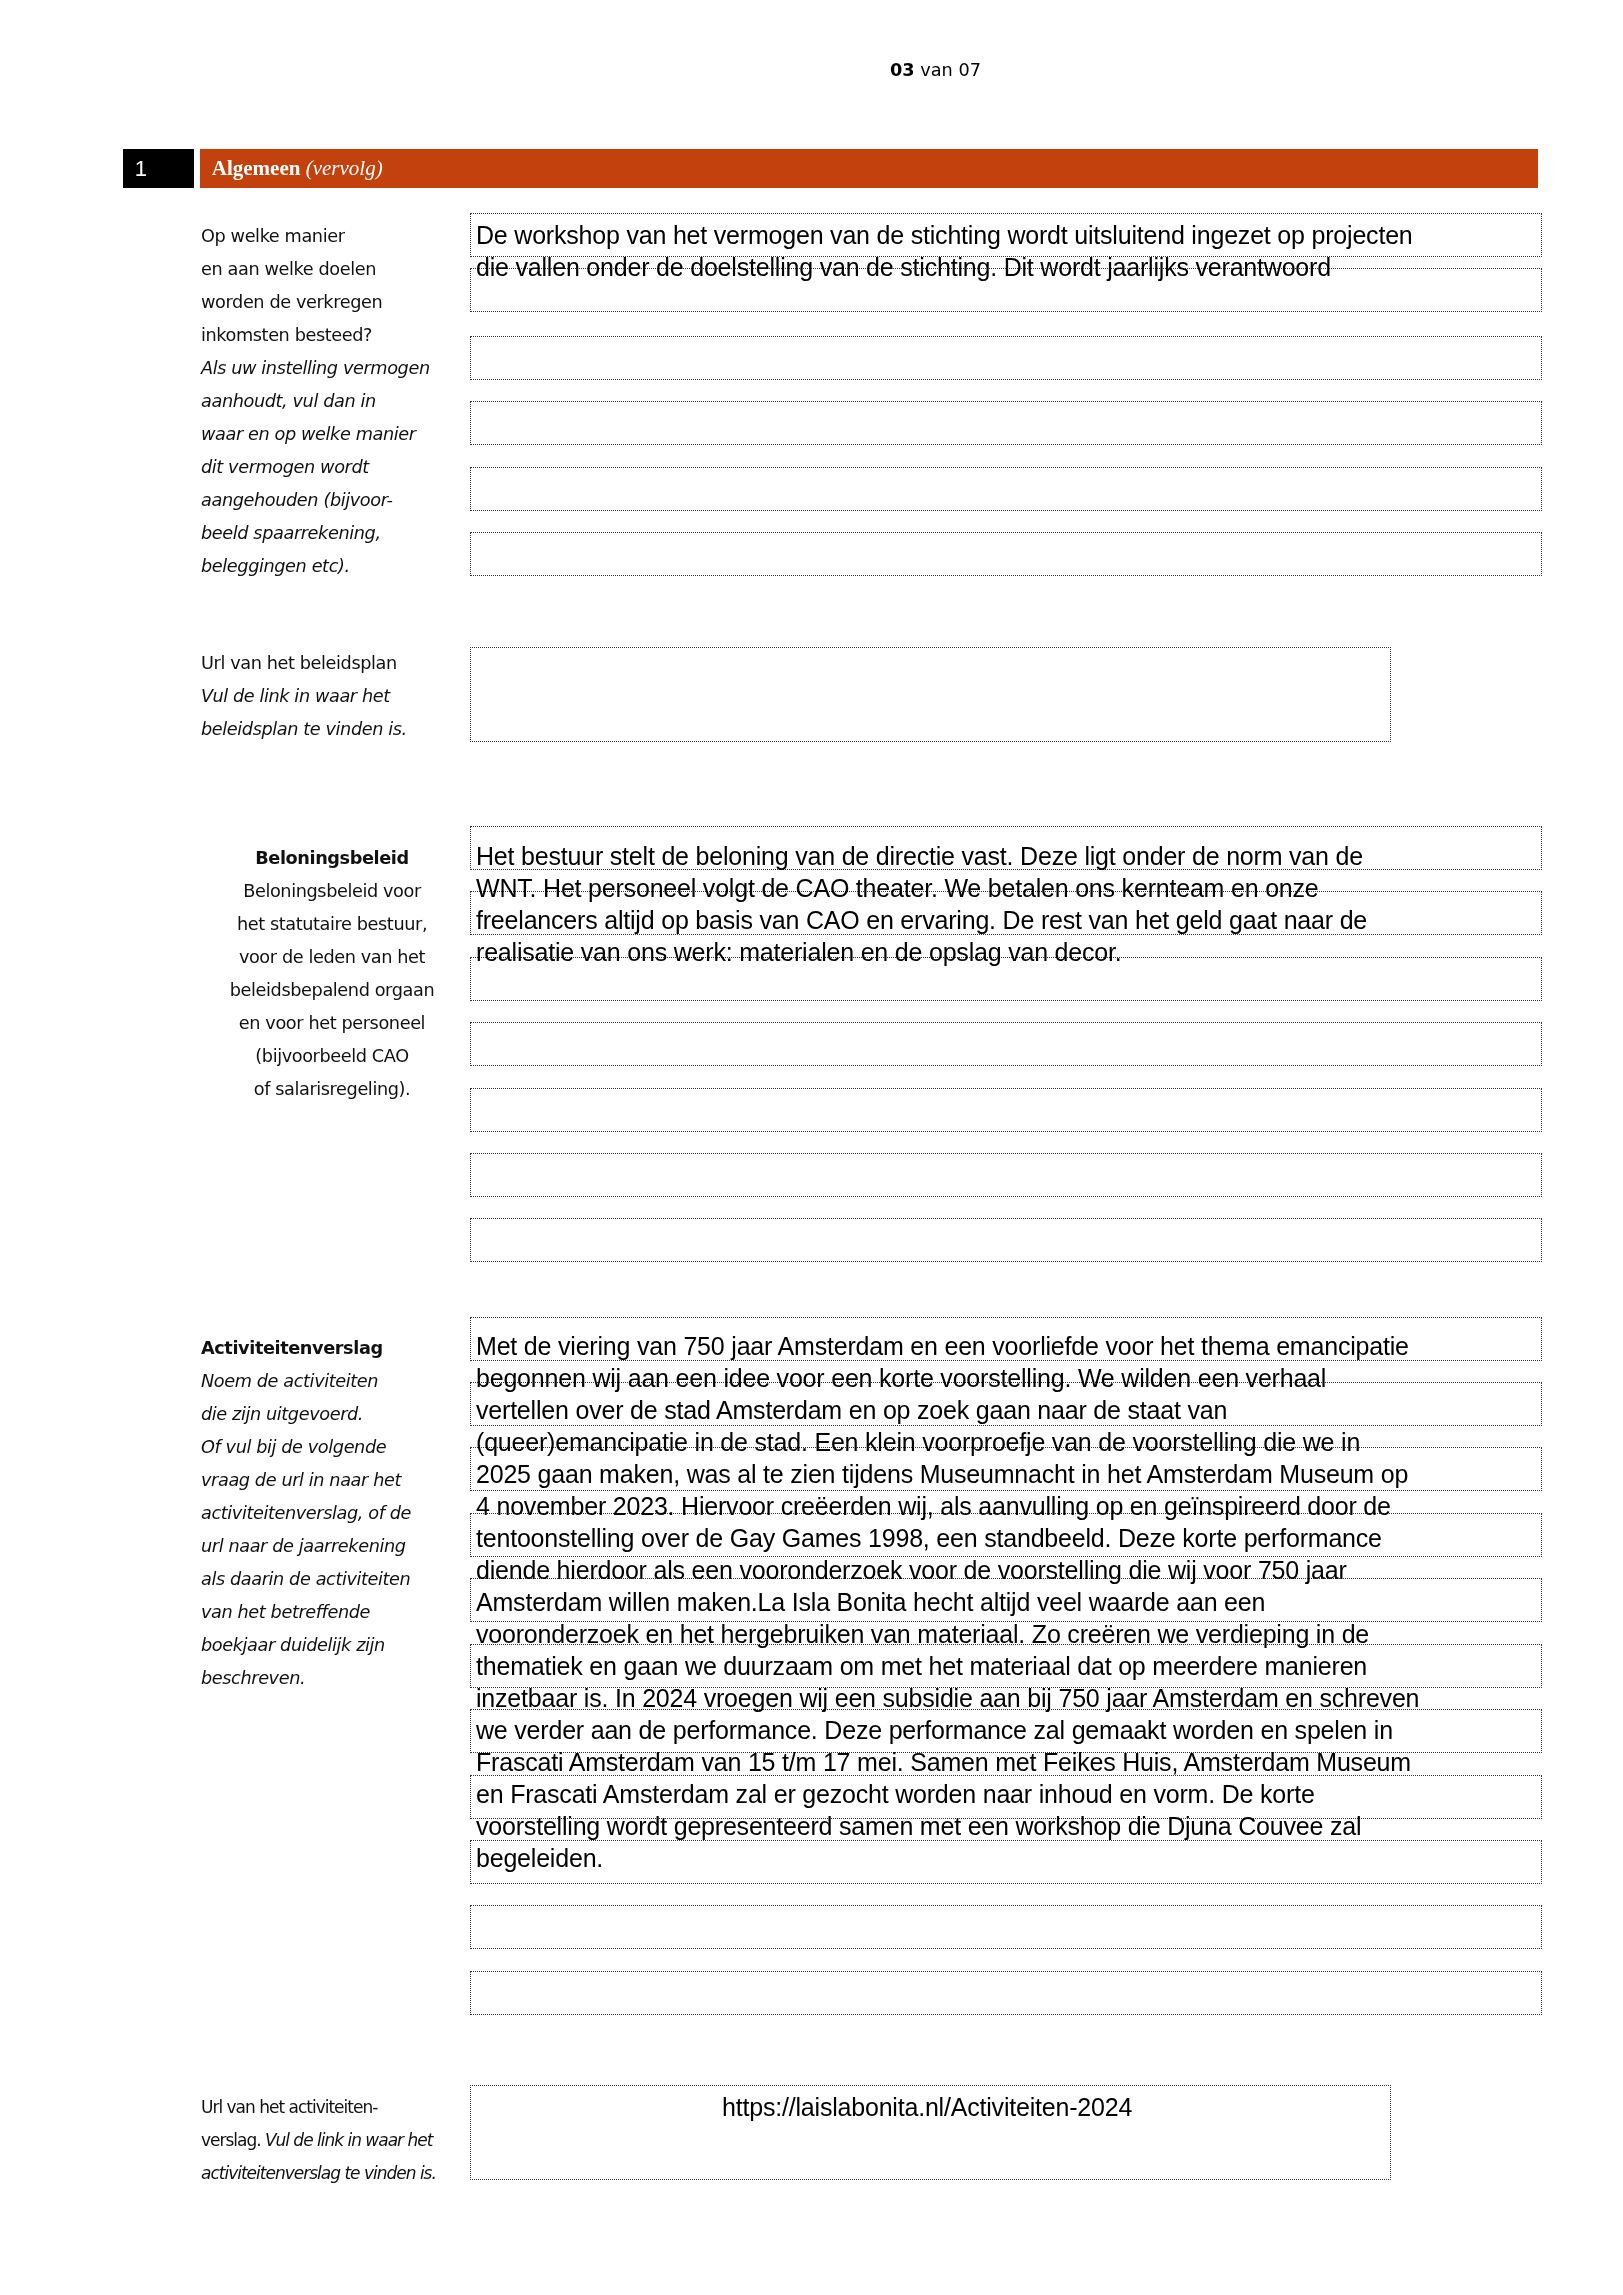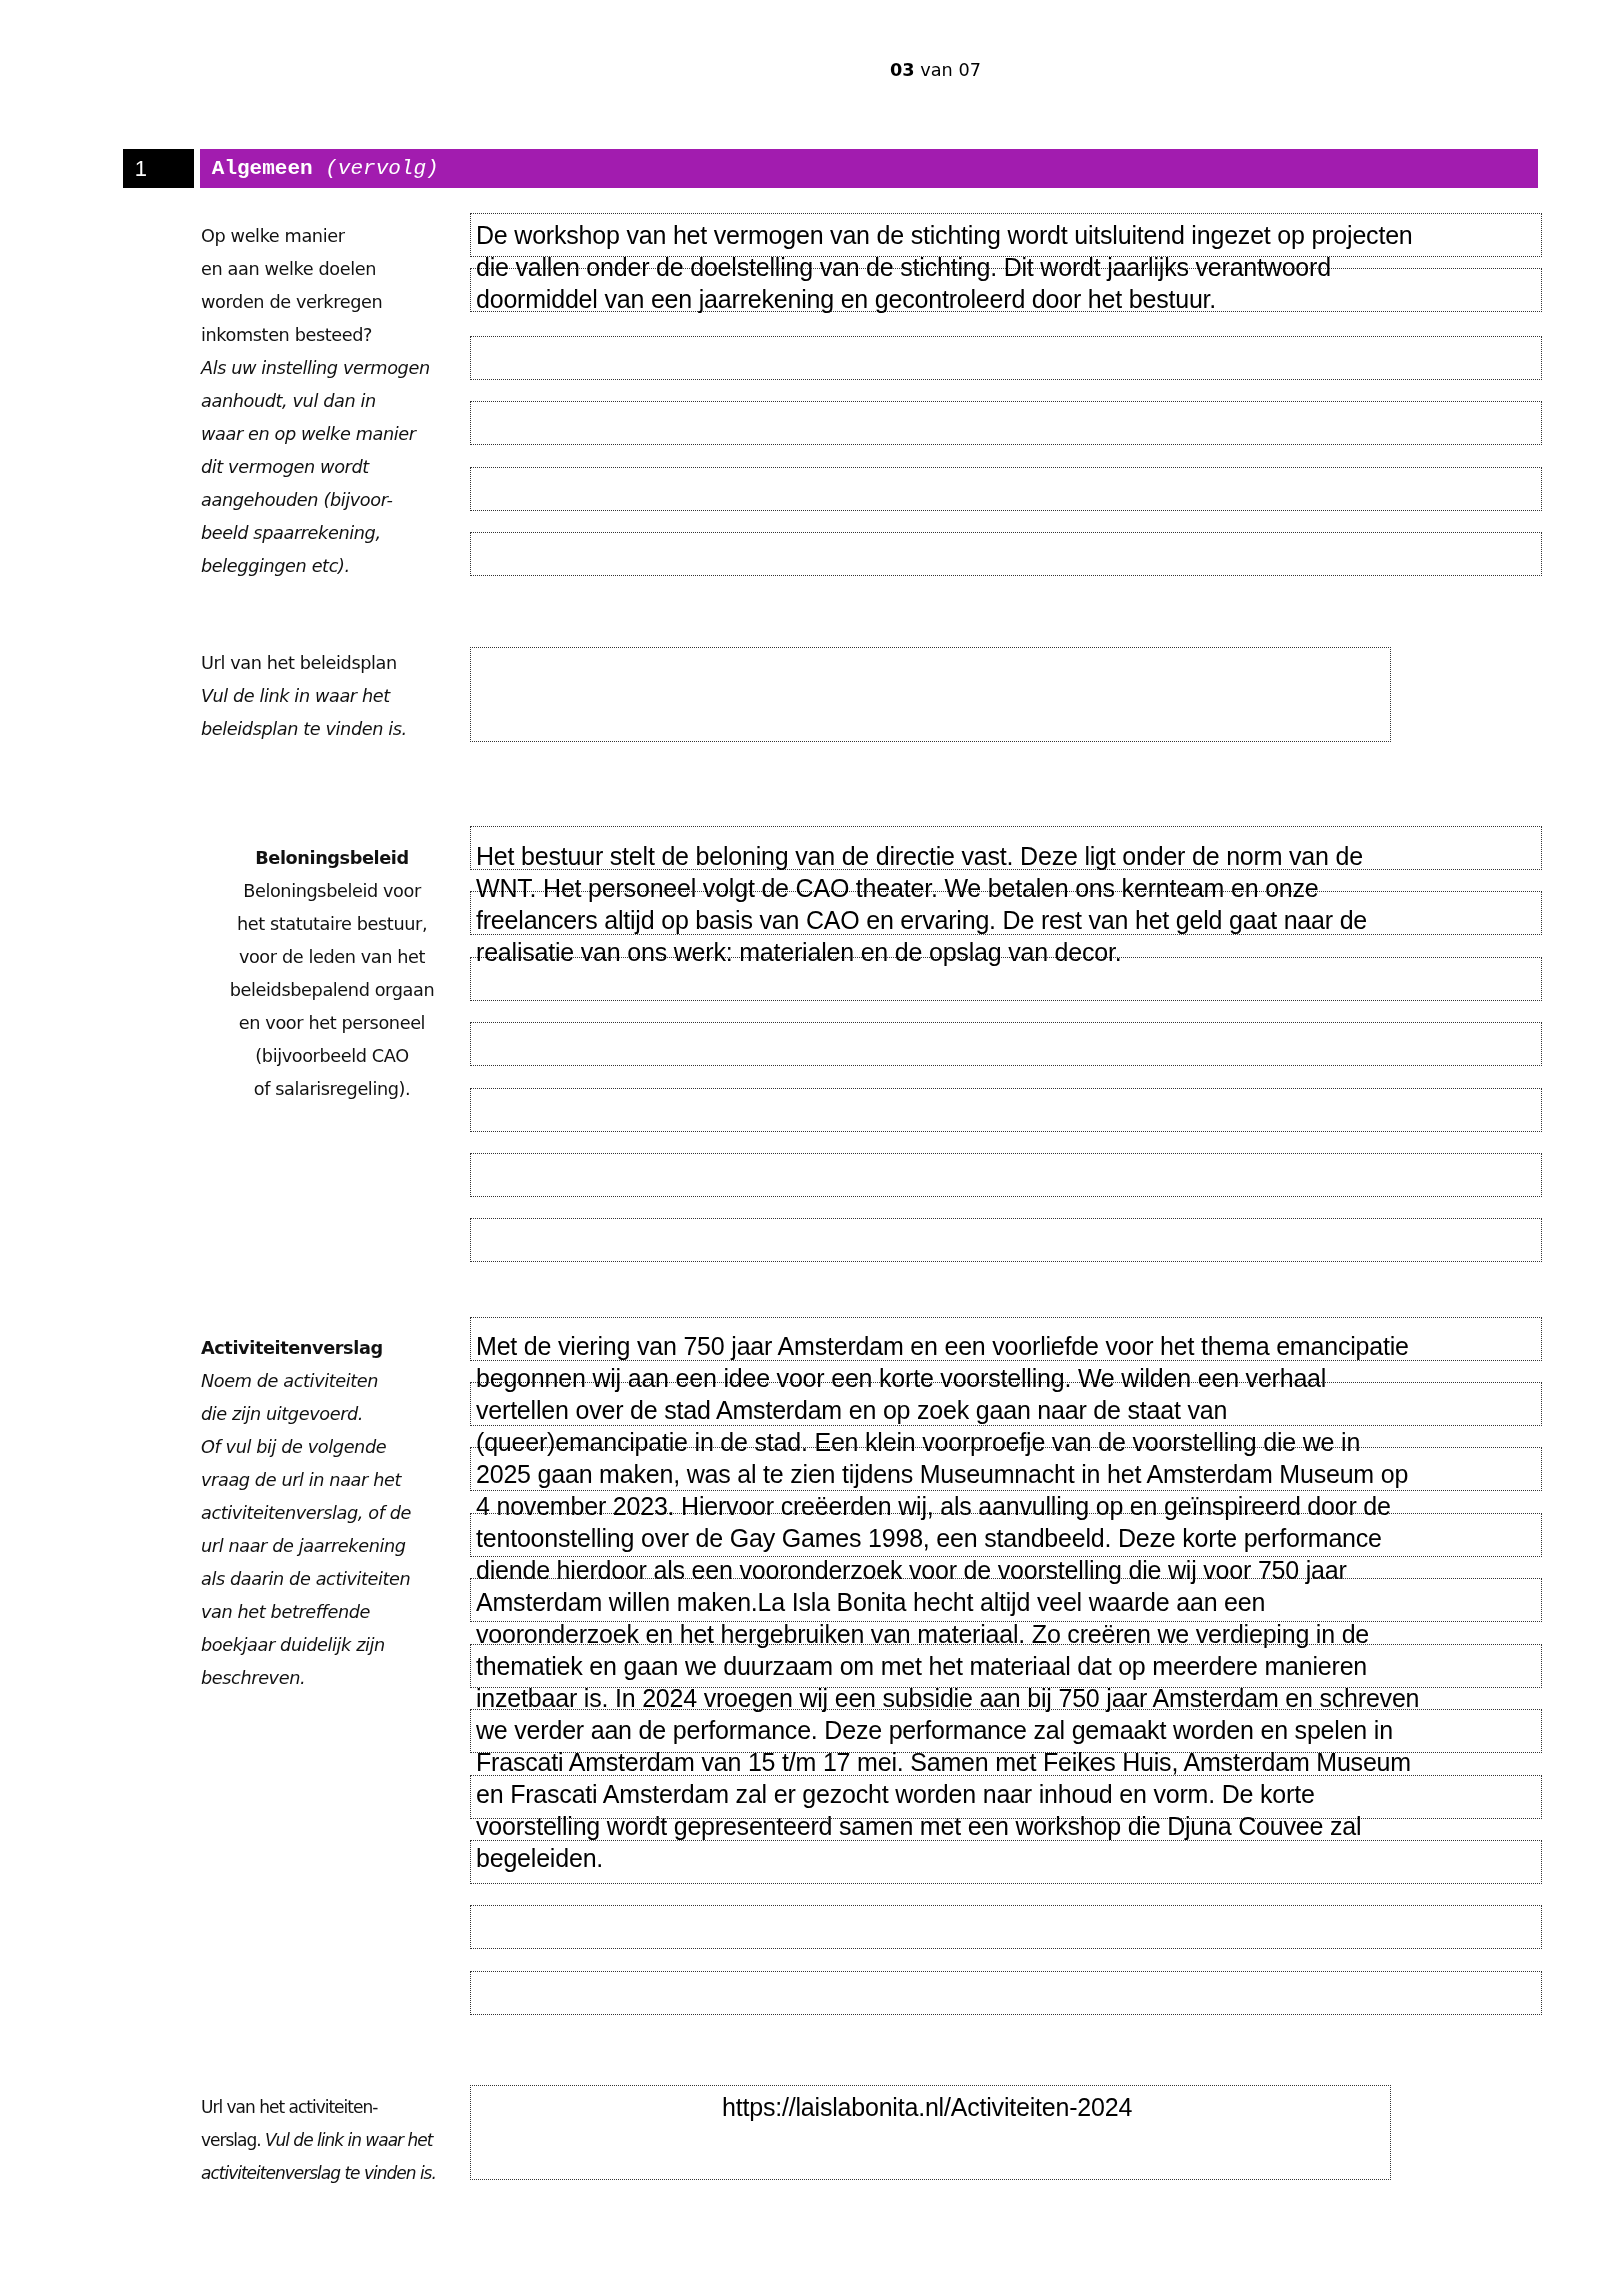--- a/index.html
+++ b/index.html
@@ -11,22 +11,22 @@
     font-family: "DejaVu Sans", sans-serif; font-size: 17.7px; color: #000;
   }
   .page-counter b { font-weight: bold; }
 
   .section-num {
     left: 123px; top: 149px; width: 71px; height: 39px; background: #000; color: #fff;
     font-family: "Liberation Sans", sans-serif; font-size: 22px; line-height: 39px;
     padding-left: 11.8px; box-sizing: border-box;
   }
   .section-bar {
-    left: 200px; top: 149px; width: 1338px; height: 39px; background: #a21caf; color: #fff;
-    font-family: Liberation Mono, monospace; font-size: 21px; line-height: 39px;
+    left: 200px; top: 149px; width: 1338px; height: 39px; background: #c2410c; color: #fff;
+    font-family: Liberation Serif, serif; font-size: 21px; line-height: 39px;
     padding-left: 11.8px; box-sizing: border-box;
   }
   .section-bar .title { font-weight: bold; }
   .section-bar .sub { font-style: italic; font-weight: normal; }
 
   .label {
     left: 201px; width: 262px;
     font-family: "DejaVu Sans", sans-serif; font-size: 17.7px; line-height: 33px; color: #111;
     letter-spacing: -0.4px;
   }
@@ -77,21 +77,21 @@
     <span class="l it">beleggingen etc).</span>
   </div>
 <div>
   <div class="box" style="top:213px;"></div>
   <div class="box" style="top:268px;"></div>
   <div class="box" style="top:336px;"></div>
   <div class="box" style="top:401px;"></div>
   <div class="box" style="top:467px;"></div>
   <div class="box" style="top:532px;"></div>
 </div>
-<div class="answer" style="top:219px;"><span class="ln">De workshop van het vermogen van de stichting wordt uitsluitend ingezet op projecten</span><span class="ln">die vallen onder de doelstelling van de stichting. Dit wordt jaarlijks verantwoord</span><span class="ln">doormiddel van een jaarrekening en gecontroleerd door het bestuur.</span></div>
+<div class="answer" style="top:219px;"><span class="ln">De workshop van het vermogen van de stichting wordt uitsluitend ingezet op projecten</span><span class="ln">die vallen onder de doelstelling van de stichting. Dit wordt jaarlijks verantwoord</span></div>
 
 <div class="abs label" style="top:647px;">
     <span class="l">Url van het beleidsplan</span>
     <span class="l it">Vul de link in waar het</span>
     <span class="l it">beleidsplan te vinden is.</span>
   </div>
 <div class="box narrow" style="top:647px; height:95px;">
   <span class="answer" style="left:5.2px; top:2.6px; width:903px;"></span>
 </div>
 

